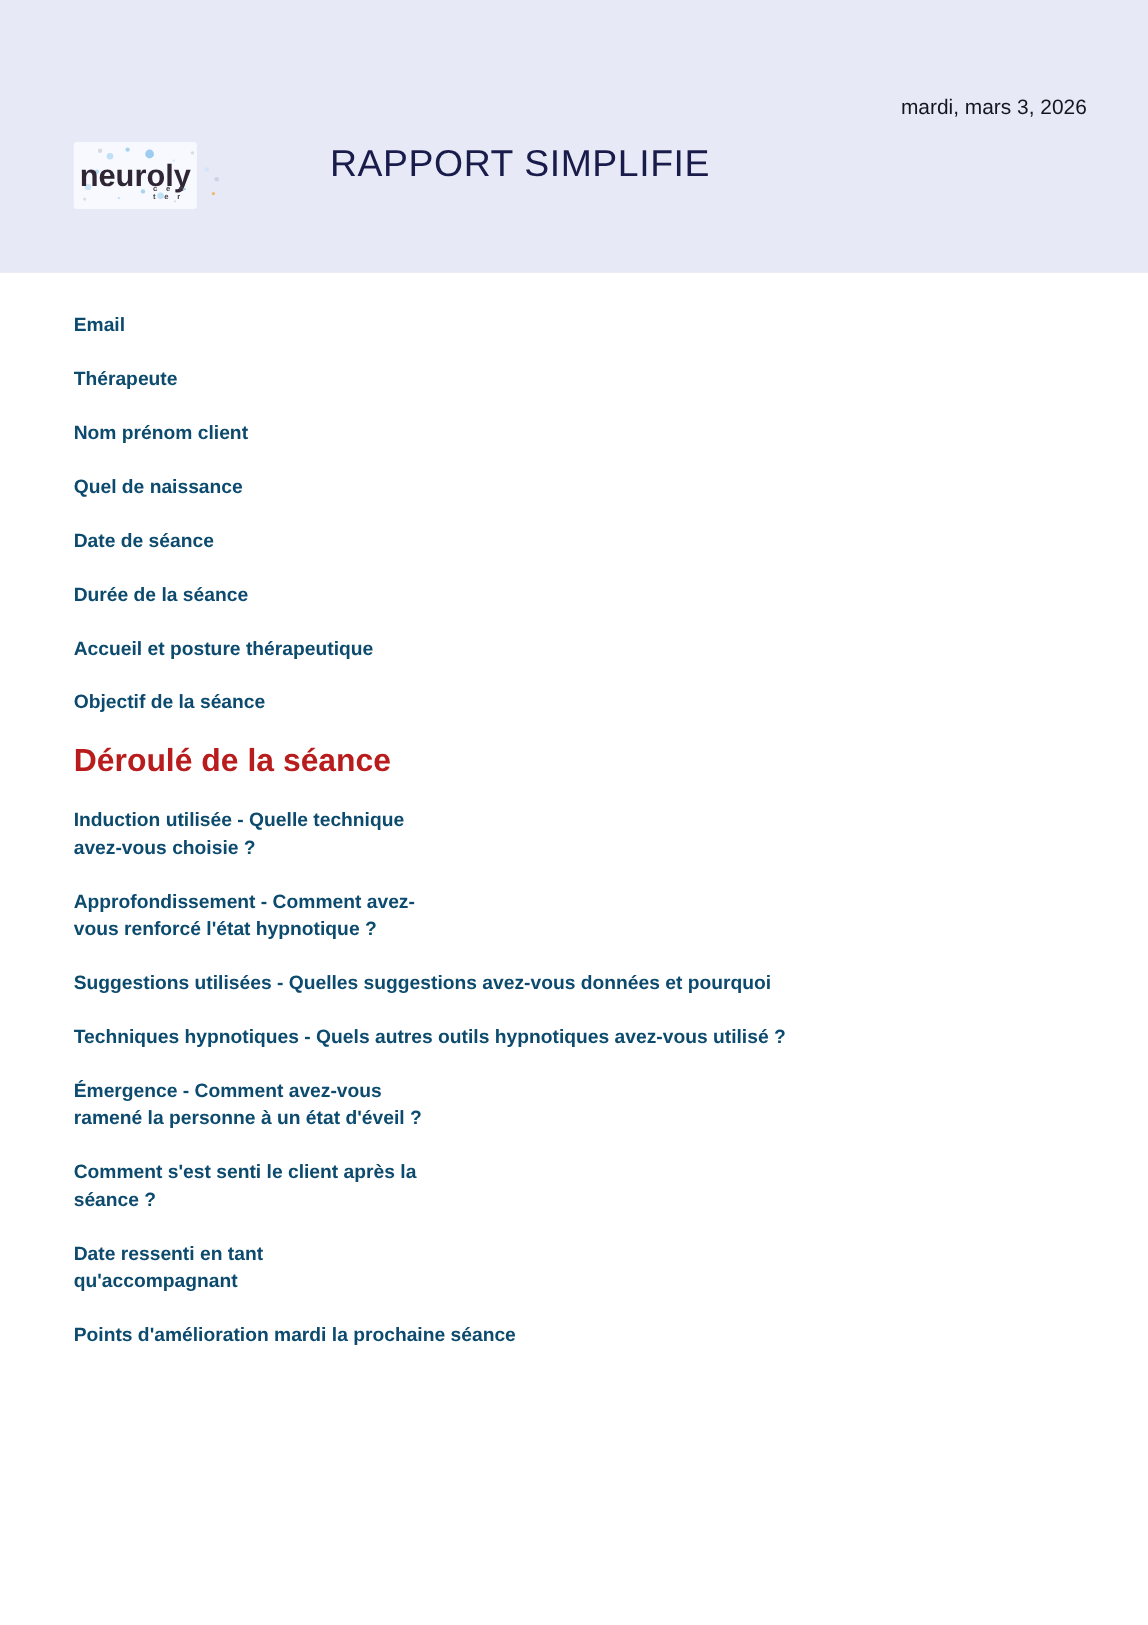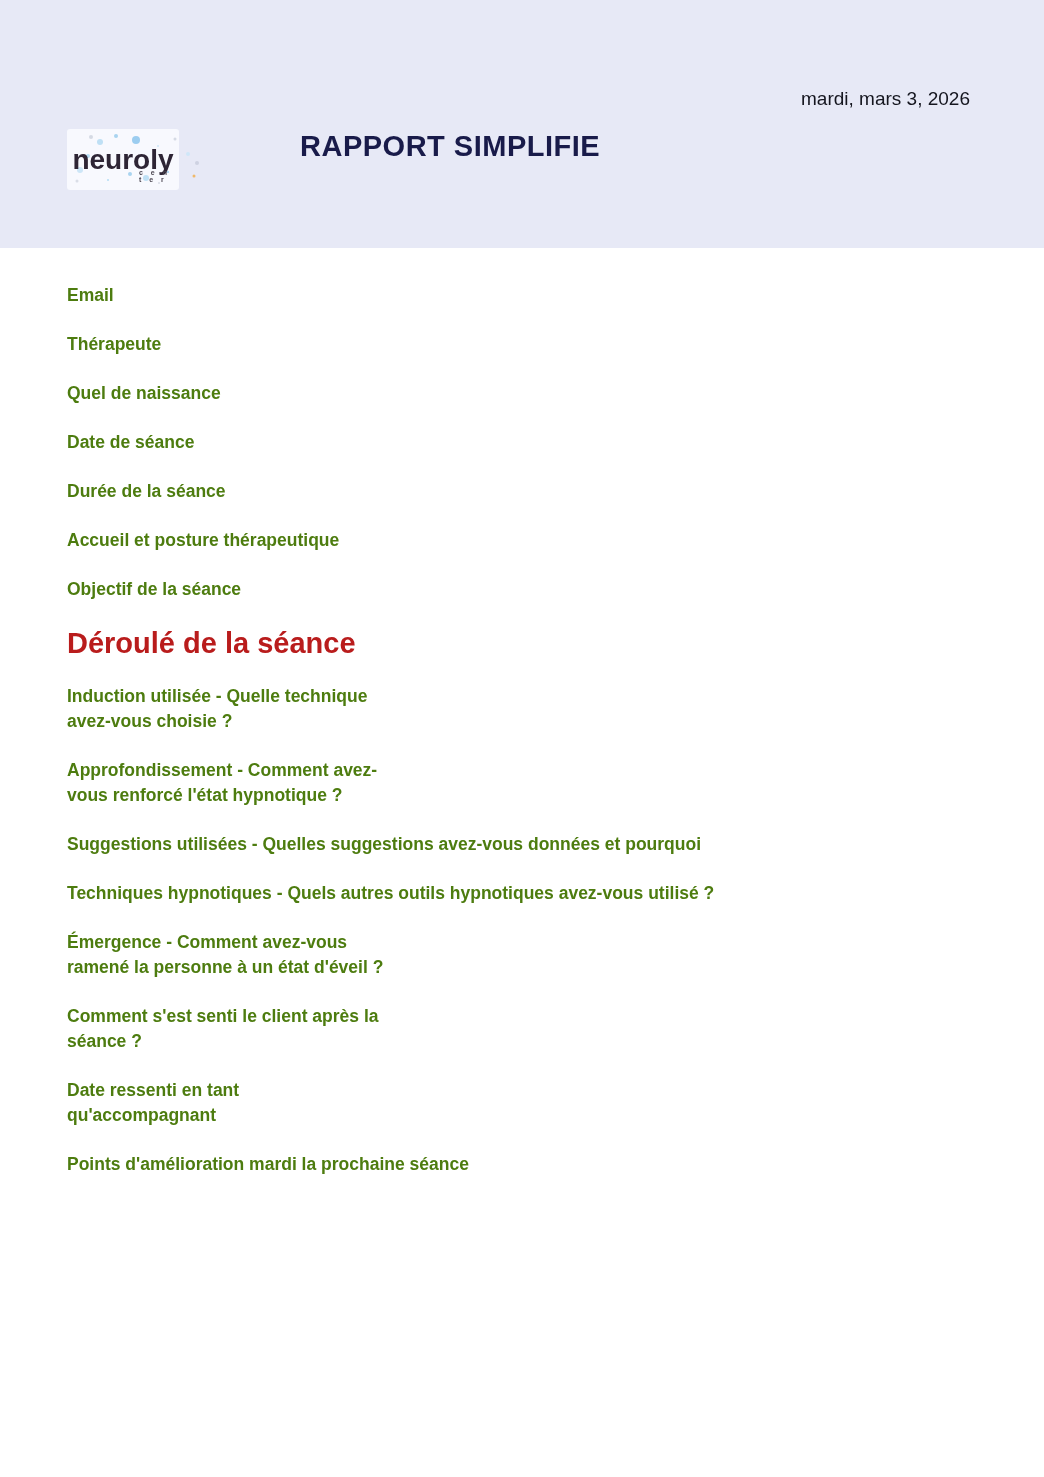--- a/index.html
+++ b/index.html
@@ -12,21 +12,21 @@
   }
   .page { position: absolute; inset: 0; }
 
   
   .header {
     position: absolute; top: 0; left: 0;
     width: 1044px; height: 248px;
     background: #e7e9f6;
   }
   .date {
-    position: absolute; top: 88px; right: 74px;
+    position: absolute; top: 88px; right: 56px;
     font-size: 19px; color: #15161f;
     font-weight: 400;
   }
   .logo {
     position: absolute; left: 67px; top: 129px;
     width: 112px; height: 61px;
     background: #f8f9fe;
     border-radius: 3px;
     display: flex; align-items: center; justify-content: center;
   }
@@ -67,32 +67,32 @@
     background: transparent;
     box-shadow:
       20px 4px 0 -2px rgba(150,160,180,0.35),
       104px 6px 0 -2.5px rgba(150,160,180,0.35),
       126px 30px 0 -2px rgba(150,160,180,0.3),
       6px 48px 0 -2.5px rgba(150,160,180,0.3),
       88px 50px 0 -3px rgba(150,160,180,0.35);
   }
   .title {
     position: absolute; left: 300px; top: 130px;
-    font-size: 29px; font-weight: bold;
+    font-size: 34px; font-weight: normal;
     color: #191b4a; letter-spacing: 0.5px;
   }
 
   
   .content {
     position: absolute; left: 67px; top: 283px;
     width: 915px;
   }
   .field-label, .question-label {
     font-size: 17.5px; font-weight: bold;
-    color: #4d7c0f;
+    color: #0c4a6e;
     line-height: 25px;
     margin: 0 0 24px 0;
     white-space: pre-line;
   }
   .section-heading {
     font-size: 29px; font-weight: bold;
     color: #b91c1c;
     line-height: 34px;
     margin: 0 0 24px 0;
   }
@@ -111,20 +111,21 @@
       <span class="logo-sub">c e n t e r</span>
     </div>
 
     <div class="title">RAPPORT SIMPLIFIE</div>
   </div>
 
   <div class="content">
 
     <div class="field-label">Email</div>
     <div class="field-label">Thérapeute</div>
+    <div class="field-label">Nom prénom client</div>
     <div class="field-label">Quel de naissance</div>
     <div class="field-label">Date de séance</div>
     <div class="field-label">Durée de la séance</div>
     <div class="field-label">Accueil et posture thérapeutique</div>
     <div class="field-label">Objectif de la séance</div>
 
     <div class="section-heading">Déroulé de la séance</div>
 
     <div class="question-label">Induction utilisée - Quelle technique
 avez-vous choisie ?</div>

